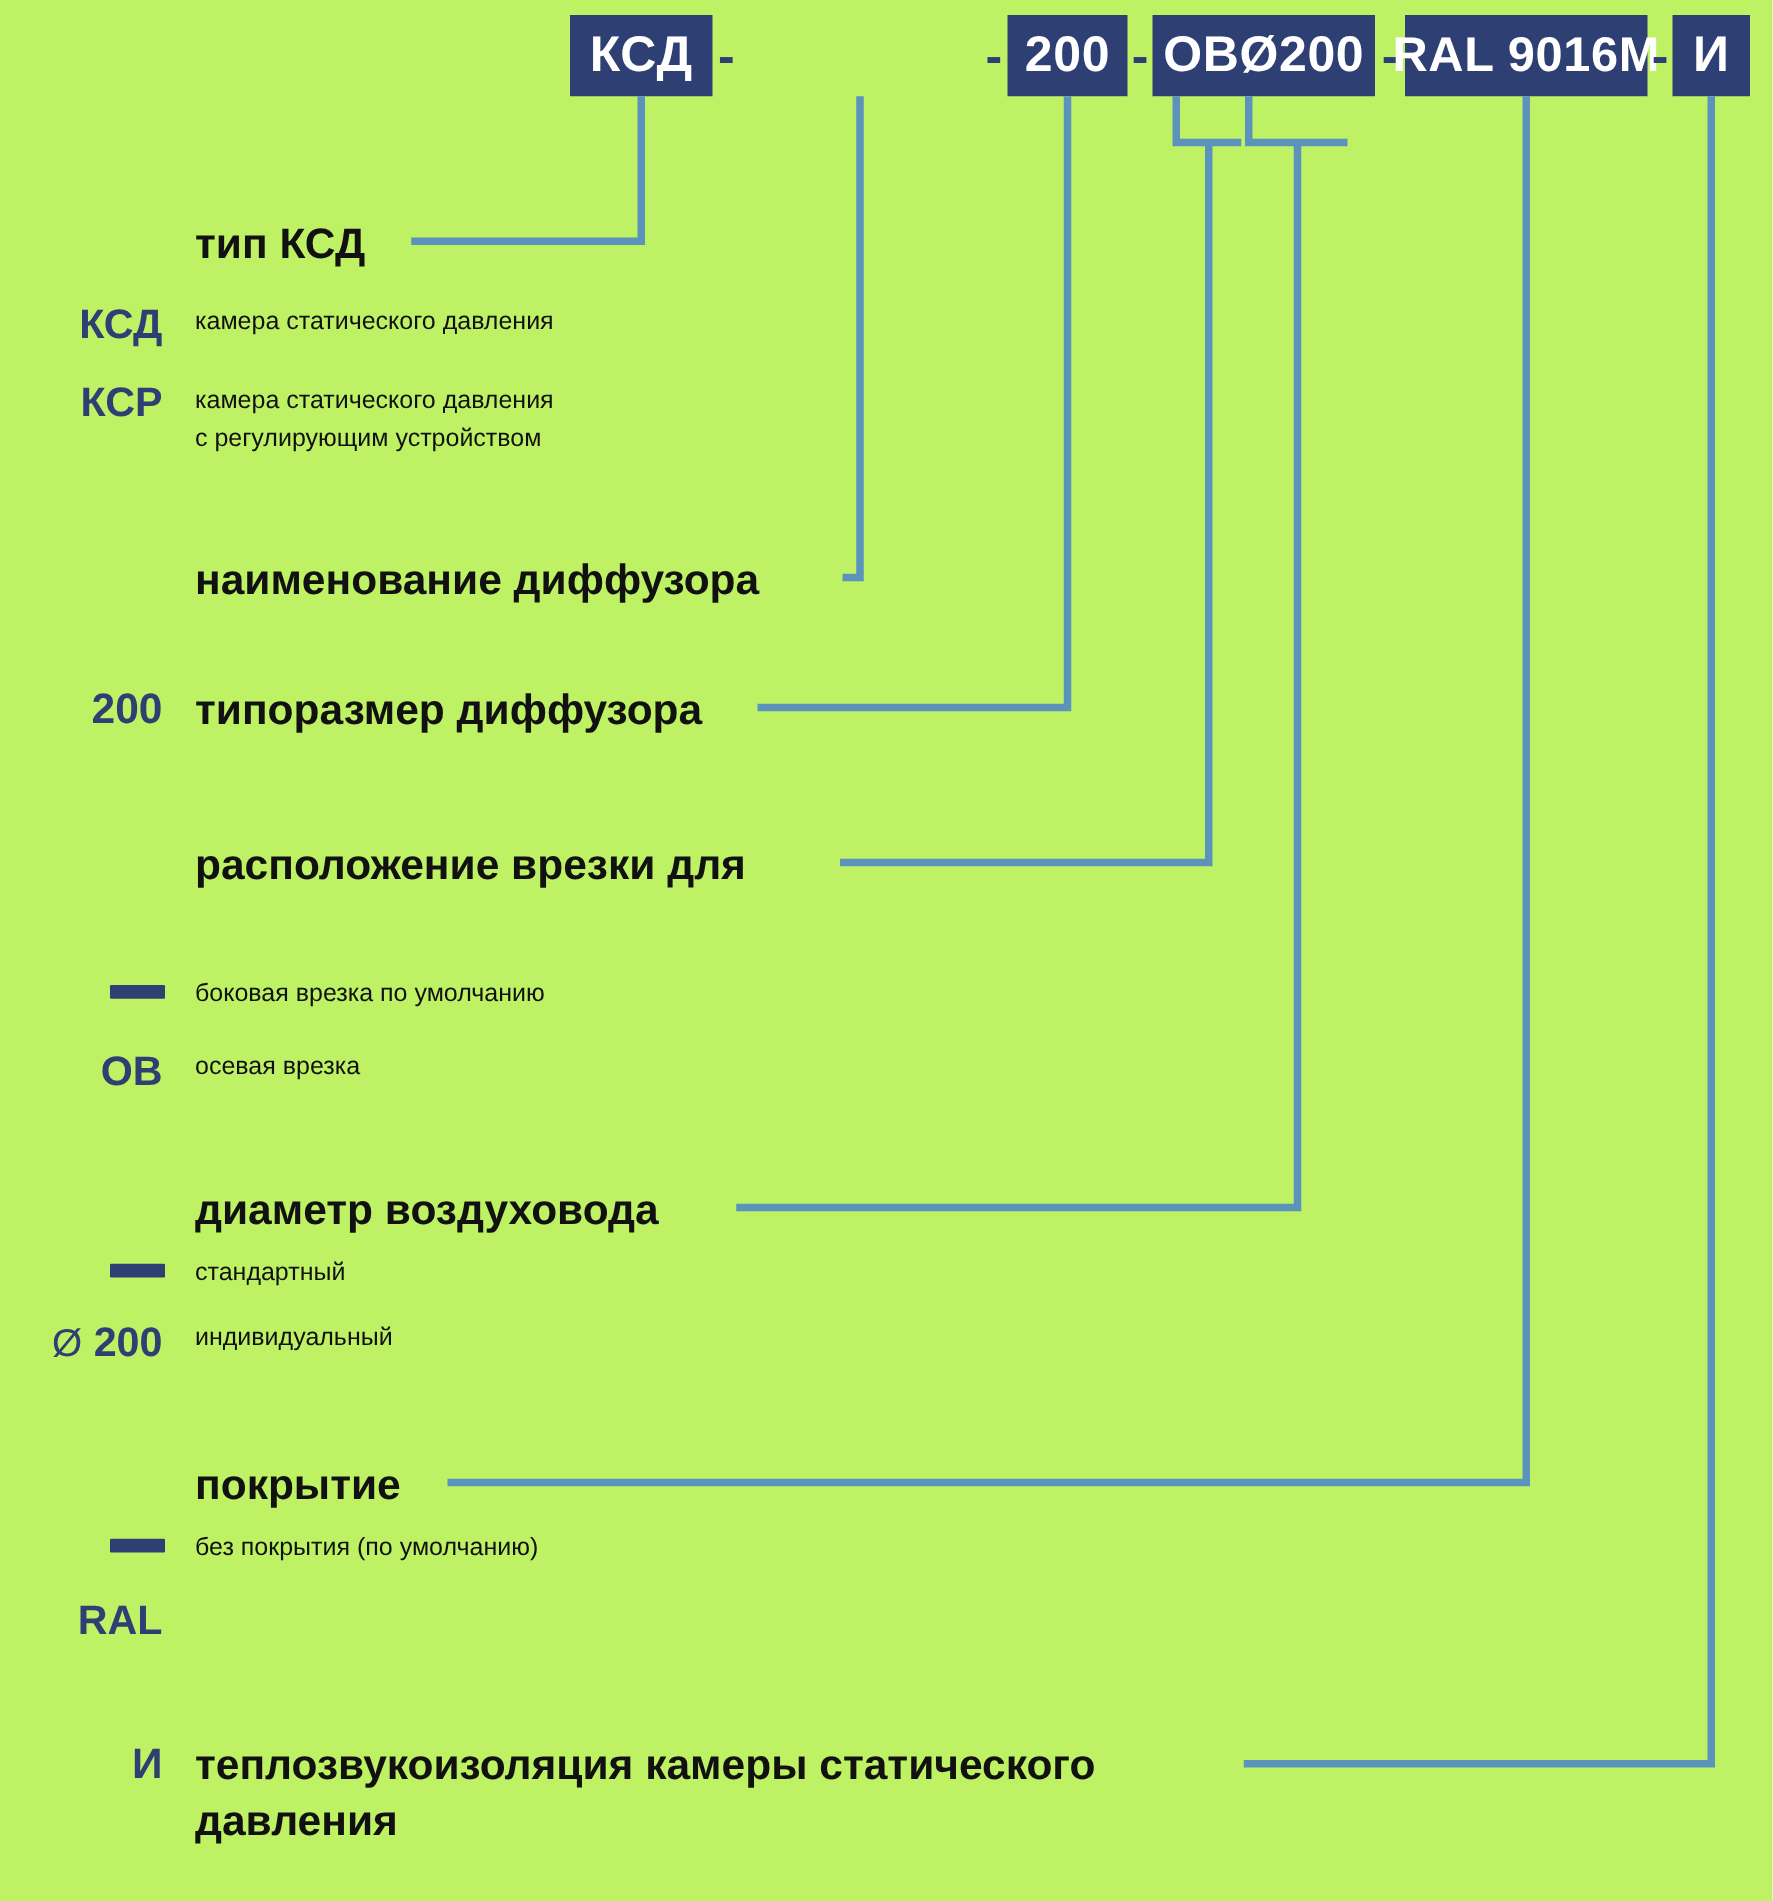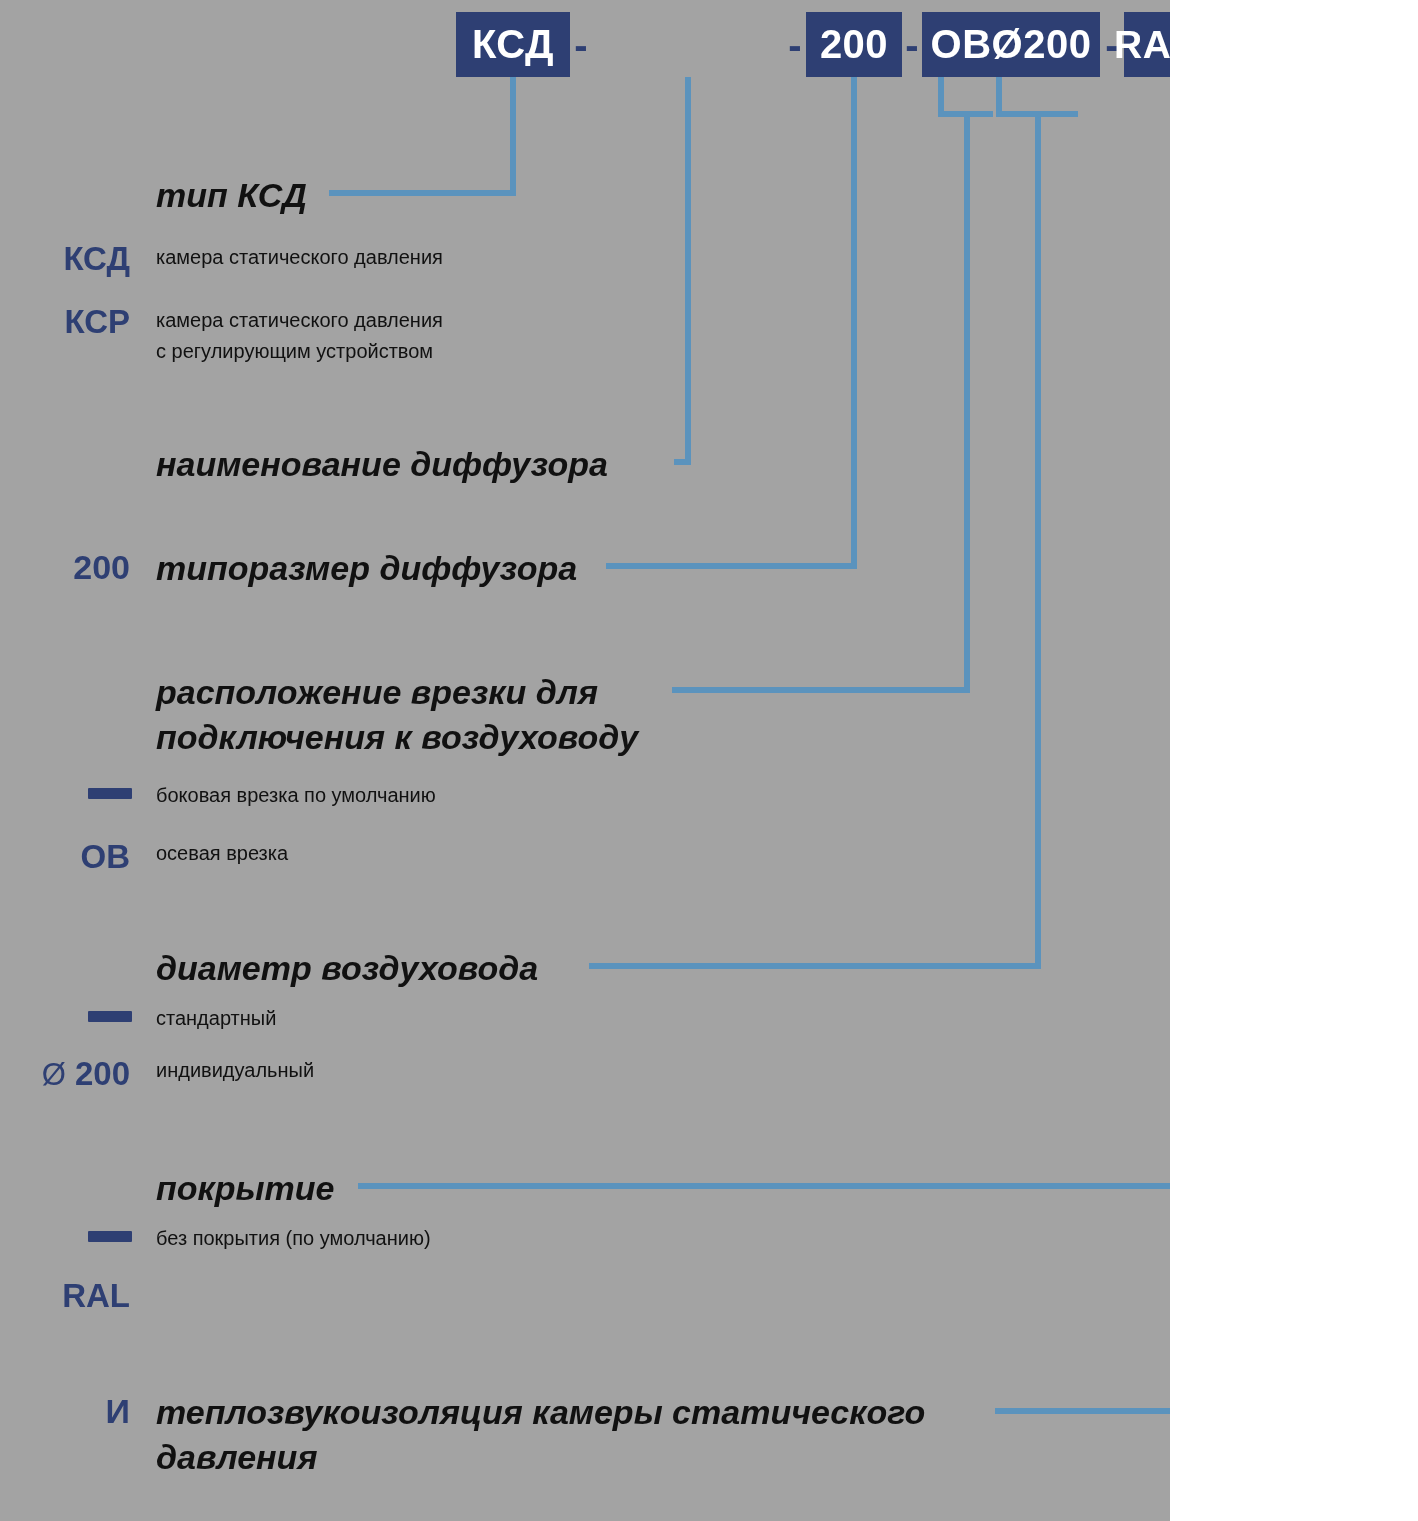--- a/index.html
+++ b/index.html
@@ -6,24 +6,24 @@
     margin: 0;
     padding: 0;
     background: #ffffff;
   }
   body {
     font-family: "Liberation Sans", sans-serif;
     color: #1a1a1a;
   }
   #root {
     position: relative;
-    width: 1170px;
+    width: 1418px;
     height: 1521px;
     overflow: hidden;
-    background: #a3a3a3;
+    background: #bef264;
   }
 
   
   .code-box {
     position: absolute;
     background: #2e3f73;
     color: #ffffff;
     font-weight: bold;
     display: flex;
     align-items: center;
@@ -53,21 +53,20 @@
   }
 
   
   .section-title {
     position: absolute;
     font-size: 34px;
     font-weight: bold;
     color: #111111;
     line-height: 1.22;
     white-space: nowrap;
-    font-style: italic;
   }
 
   
   .opt-key {
     position: absolute;
     color: #2e3f73;
     font-weight: bold;
     font-size: 33px;
     text-align: right;
     white-space: nowrap;
@@ -181,23 +180,20 @@
   <div class="opt-key" style="left:0px; top:548px; width:130px; font-size:34px;">
     <span>200</span>
   </div>
   <div class="section-title" style="left:156px; top:548px;">
     <span>типоразмер диффузора</span>
   </div>
 
   <div class="section-title" style="left:156px; top:672px;">
     <span>расположение врезки для</span>
   </div>
-  <div class="section-title" style="left:156px; top:717px;">
-    <span>подключения к воздуховоду</span>
-  </div>
 
   <div class="dash-mark" style="left:88px; top:788px; width:44px; height:11px;"></div>
   <div class="opt-desc" style="left:156px; top:783px;">
     <span>боковая врезка по умолчанию</span>
   </div>
 
   <div class="opt-key" style="left:0px; top:838px; width:130px;">
     <span>OB</span>
   </div>
   <div class="opt-desc" style="left:156px; top:841px;">

